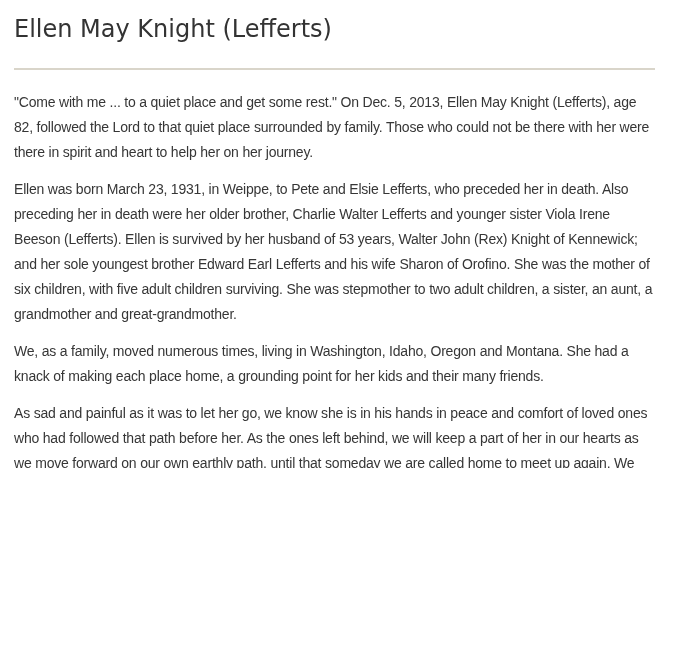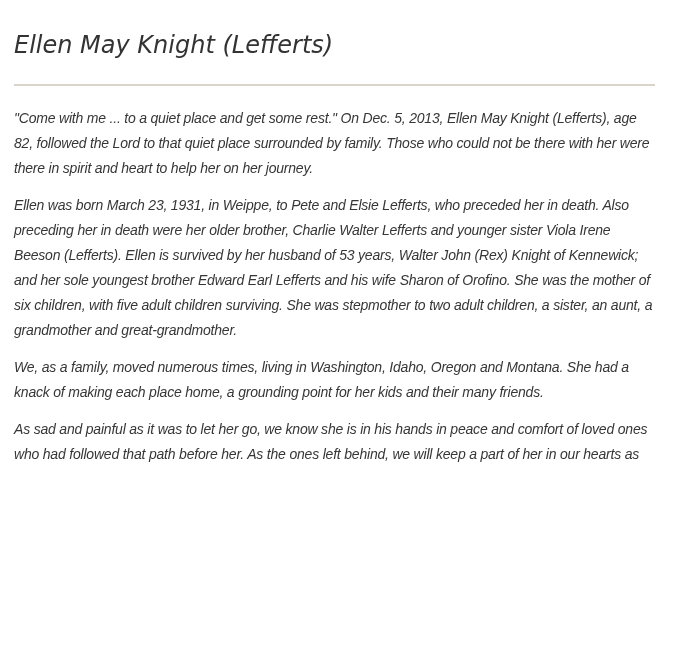--- a/index.html
+++ b/index.html
@@ -1,26 +1,25 @@
 <!DOCTYPE html>
 <html><head>
 <meta charset="utf-8">
 <style>
   html, body { margin: 0; padding: 0; background: #ffffff; }
   .page {
     position: relative;
     width: 675px;
     height: 468px;
     box-sizing: border-box;
-    padding: 16px 20px 0 14px;
+    padding: 0 20px 0 14px;
     overflow: hidden;
     background: #ffffff;
     font-family: "Liberation Sans", sans-serif;
     color: #363636;
-    font-style: italic;
   }
   .page-title {
     margin: 14px 0 24px 0;
     font-family: "DejaVu Sans", sans-serif;
     font-size: 24px;
     font-weight: 400;
     line-height: 30px;
     color: #333333;
     letter-spacing: 0;
   }

